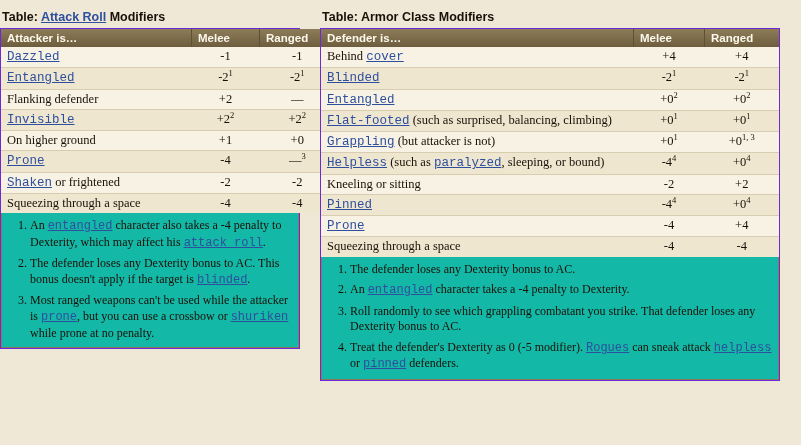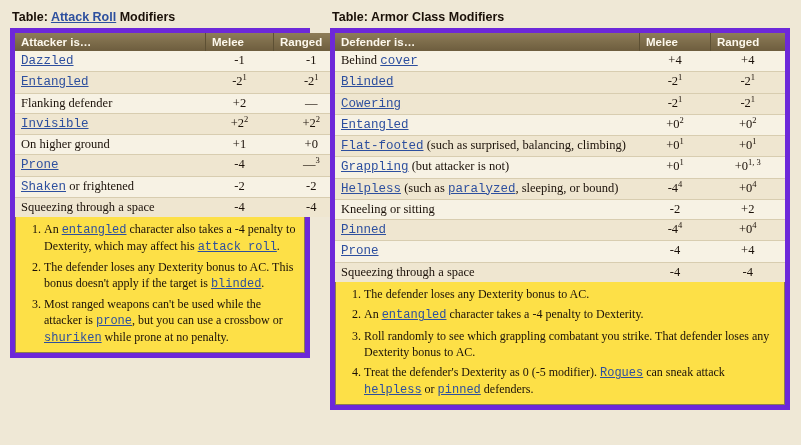--- a/index.html
+++ b/index.html
@@ -13,21 +13,21 @@
     font-family: "Liberation Serif", serif;
     font-size: 12.5px;
     color: #1a1008;
     overflow: hidden;
   }
   .page {
     position: relative;
     width: 801px;
     height: 445px;
     box-sizing: border-box;
-    padding: 8px 10px;
+    padding: 8px 0;
     display: flex;
     gap: 20px;
     align-items: flex-start;
   }
   .col-left { width: 300px; flex: 0 0 300px; }
   .col-right { width: 460px; flex: 0 0 460px; }
 
   .tbl-caption {
     font-family: "Liberation Sans", sans-serif;
     font-size: 12.5px;
@@ -75,39 +75,39 @@
     text-align: center;
     white-space: nowrap;
   }
   table.stat tr.alt td {
     background: #efe6d0;
   }
   .lnk { color: #2d4f9e; font-family: Liberation Mono, monospace; }
   sup { font-size: 8.5px; vertical-align: super; line-height: 0; }
 
   .notes {
-    background: #fde047;
+    background: #14b8a6;
     border: 1px solid #8b7a52;
     border-top: none;
     margin: 0;
     padding: 5px 6px 6px 6px;
   }
   ol.notes-list {
     margin: 0;
     padding-left: 22px;
     font-size: 12px;
     line-height: 1.3;
   }
   ol.notes-list li {
     margin-bottom: 5px;
   }
   ol.notes-list li:last-child { margin-bottom: 0; }
 
   .box {
-    border: 5px solid #6d28d9;
+    border: 1px solid #6d28d9;
     background: #f7f2e4;
   }
   .box table.stat { border: none; }
 </style>
 </head>
 <body>
 
 <div class="page">
 
   <div class="col-left">
@@ -193,25 +193,20 @@
           </tr>
         </thead>
         <tbody>
           <tr>
             <td><span>Behind </span><a class="lnk" href="#">cover</a></td>
             <td class="num">+4</td>
             <td class="num">+4</td>
           </tr>
           <tr class="alt">
             <td><a class="lnk" href="#">Blinded</a></td>
-            <td class="num"><span>-2</span><sup>1</sup></td>
-            <td class="num"><span>-2</span><sup>1</sup></td>
-          </tr>
-          <tr class="alt">
-            <td><a class="lnk" href="#">Cowering</a></td>
             <td class="num"><span>-2</span><sup>1</sup></td>
             <td class="num"><span>-2</span><sup>1</sup></td>
           </tr>
           <tr>
             <td><a class="lnk" href="#">Entangled</a></td>
             <td class="num"><span>+0</span><sup>2</sup></td>
             <td class="num"><span>+0</span><sup>2</sup></td>
           </tr>
           <tr class="alt">
             <td><a class="lnk" href="#">Flat-footed</a><span> (such as surprised, balancing, climbing)</span></td>

